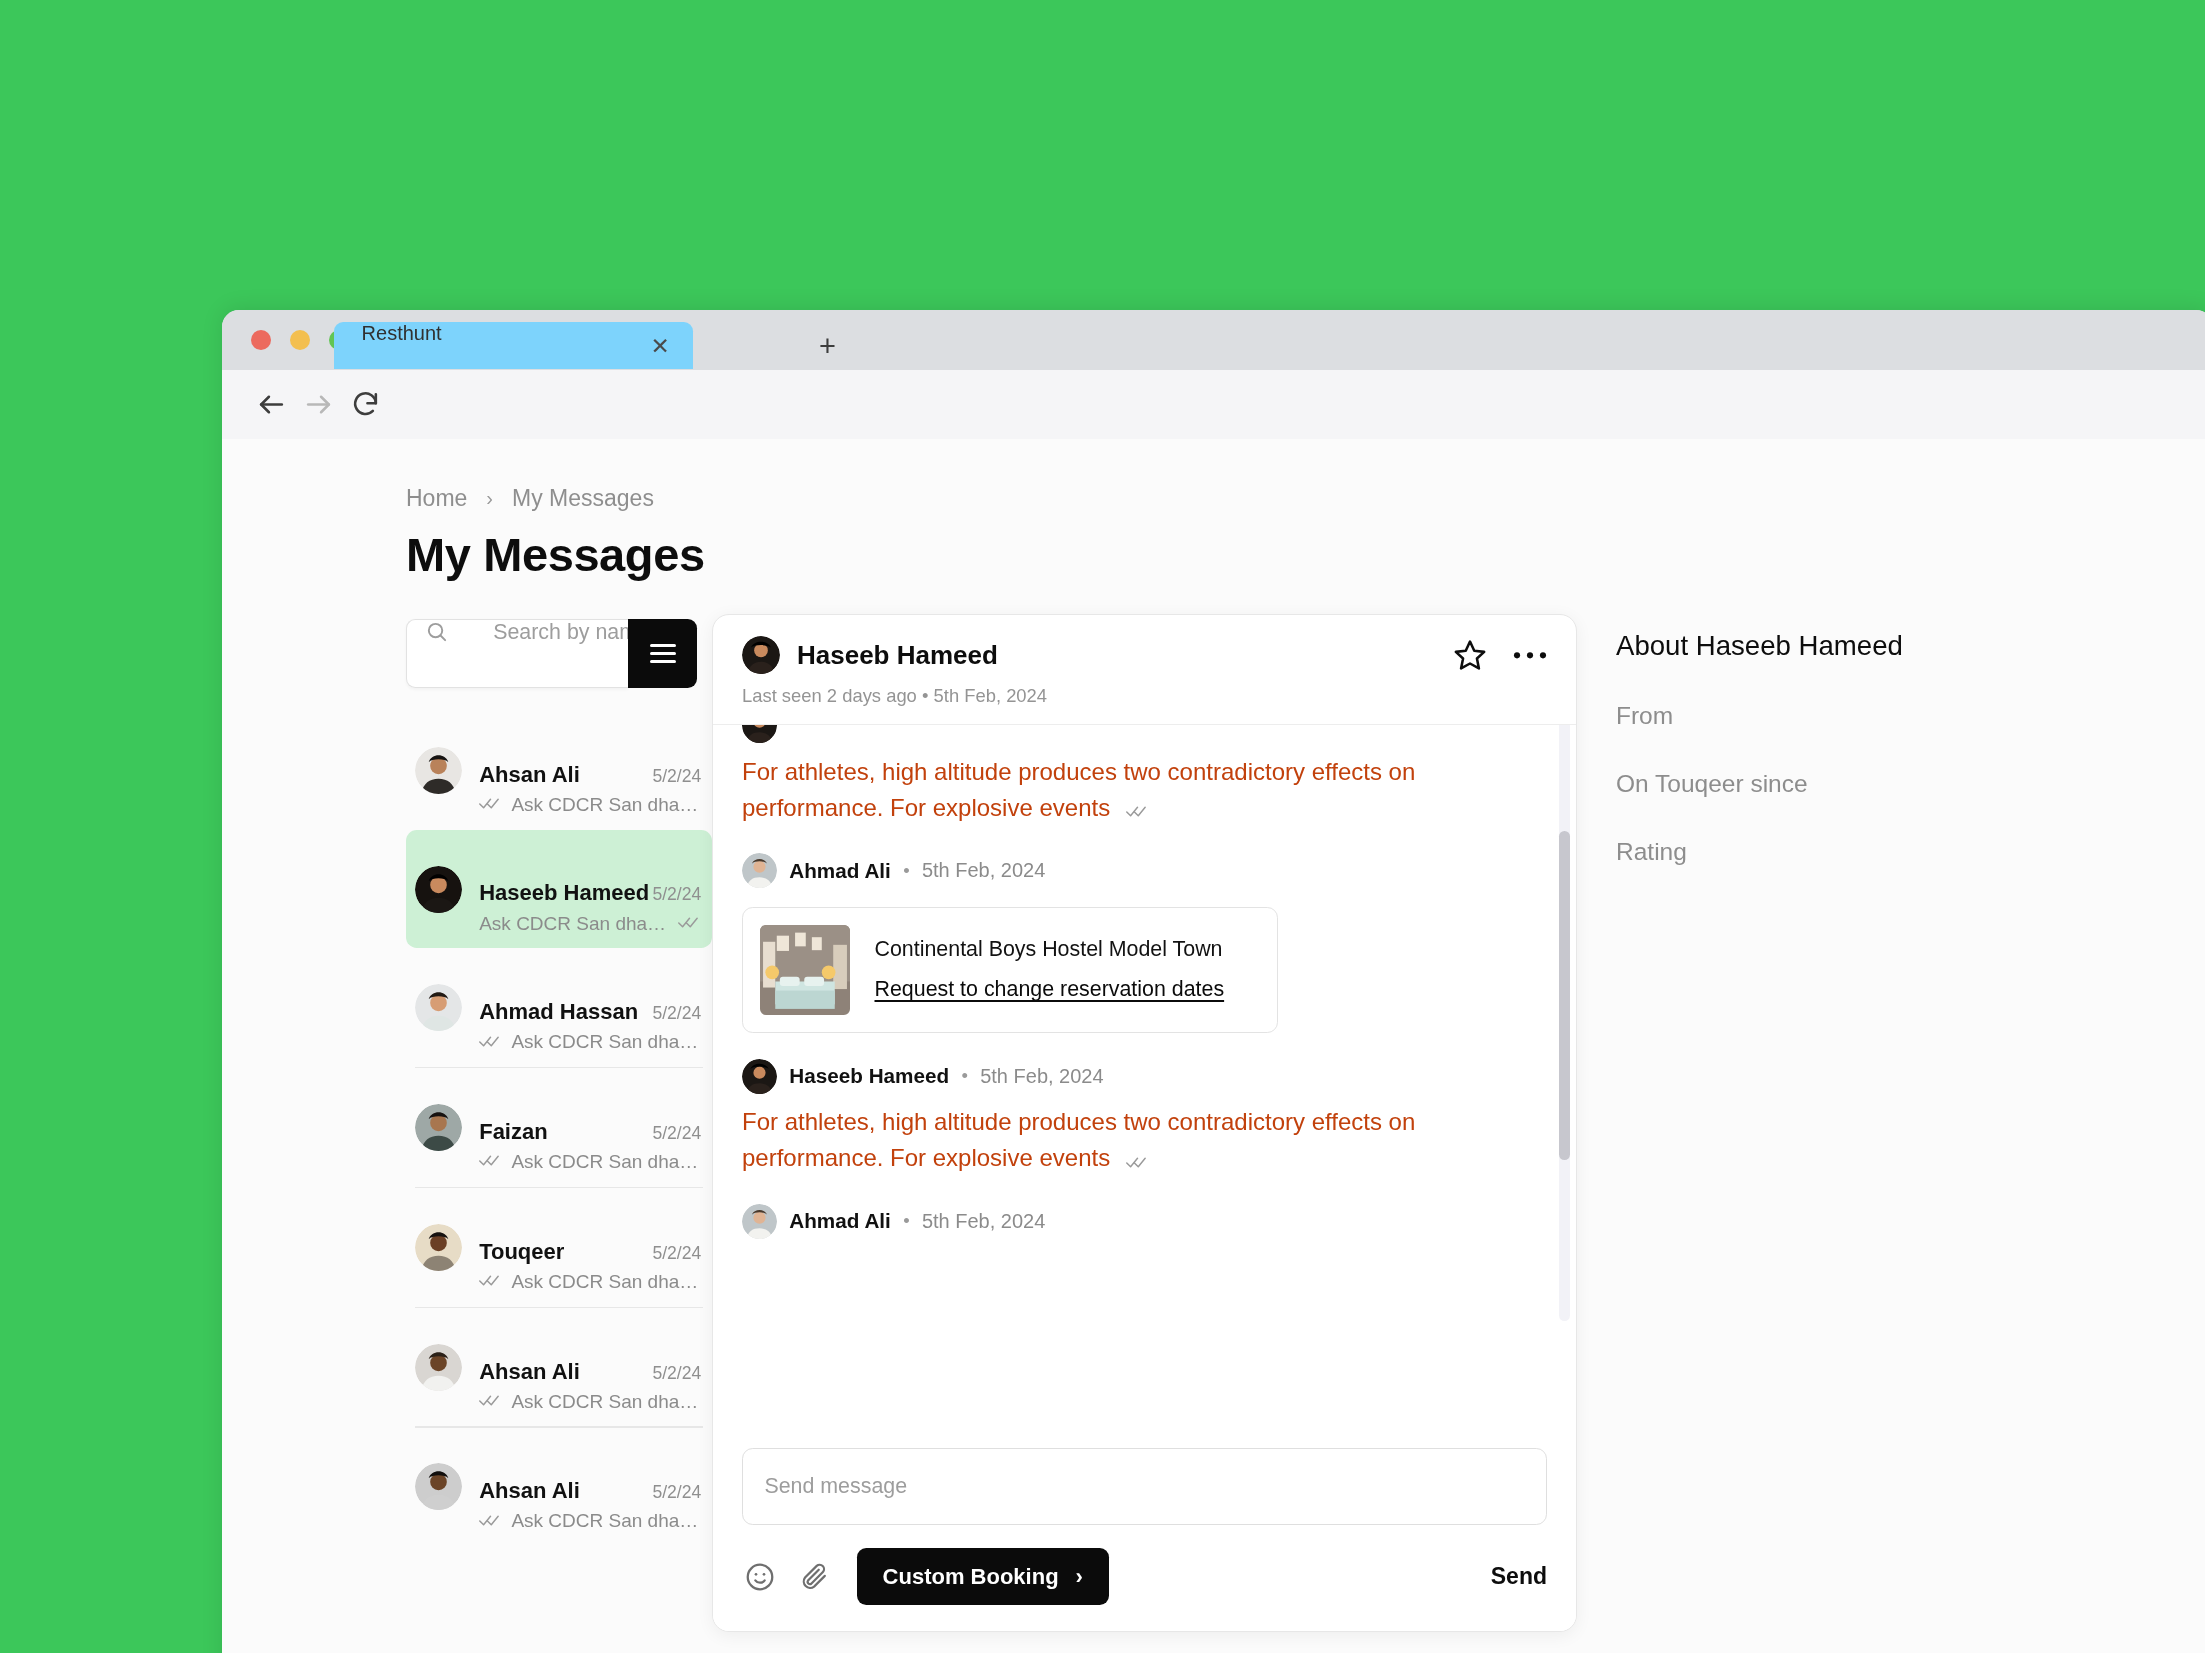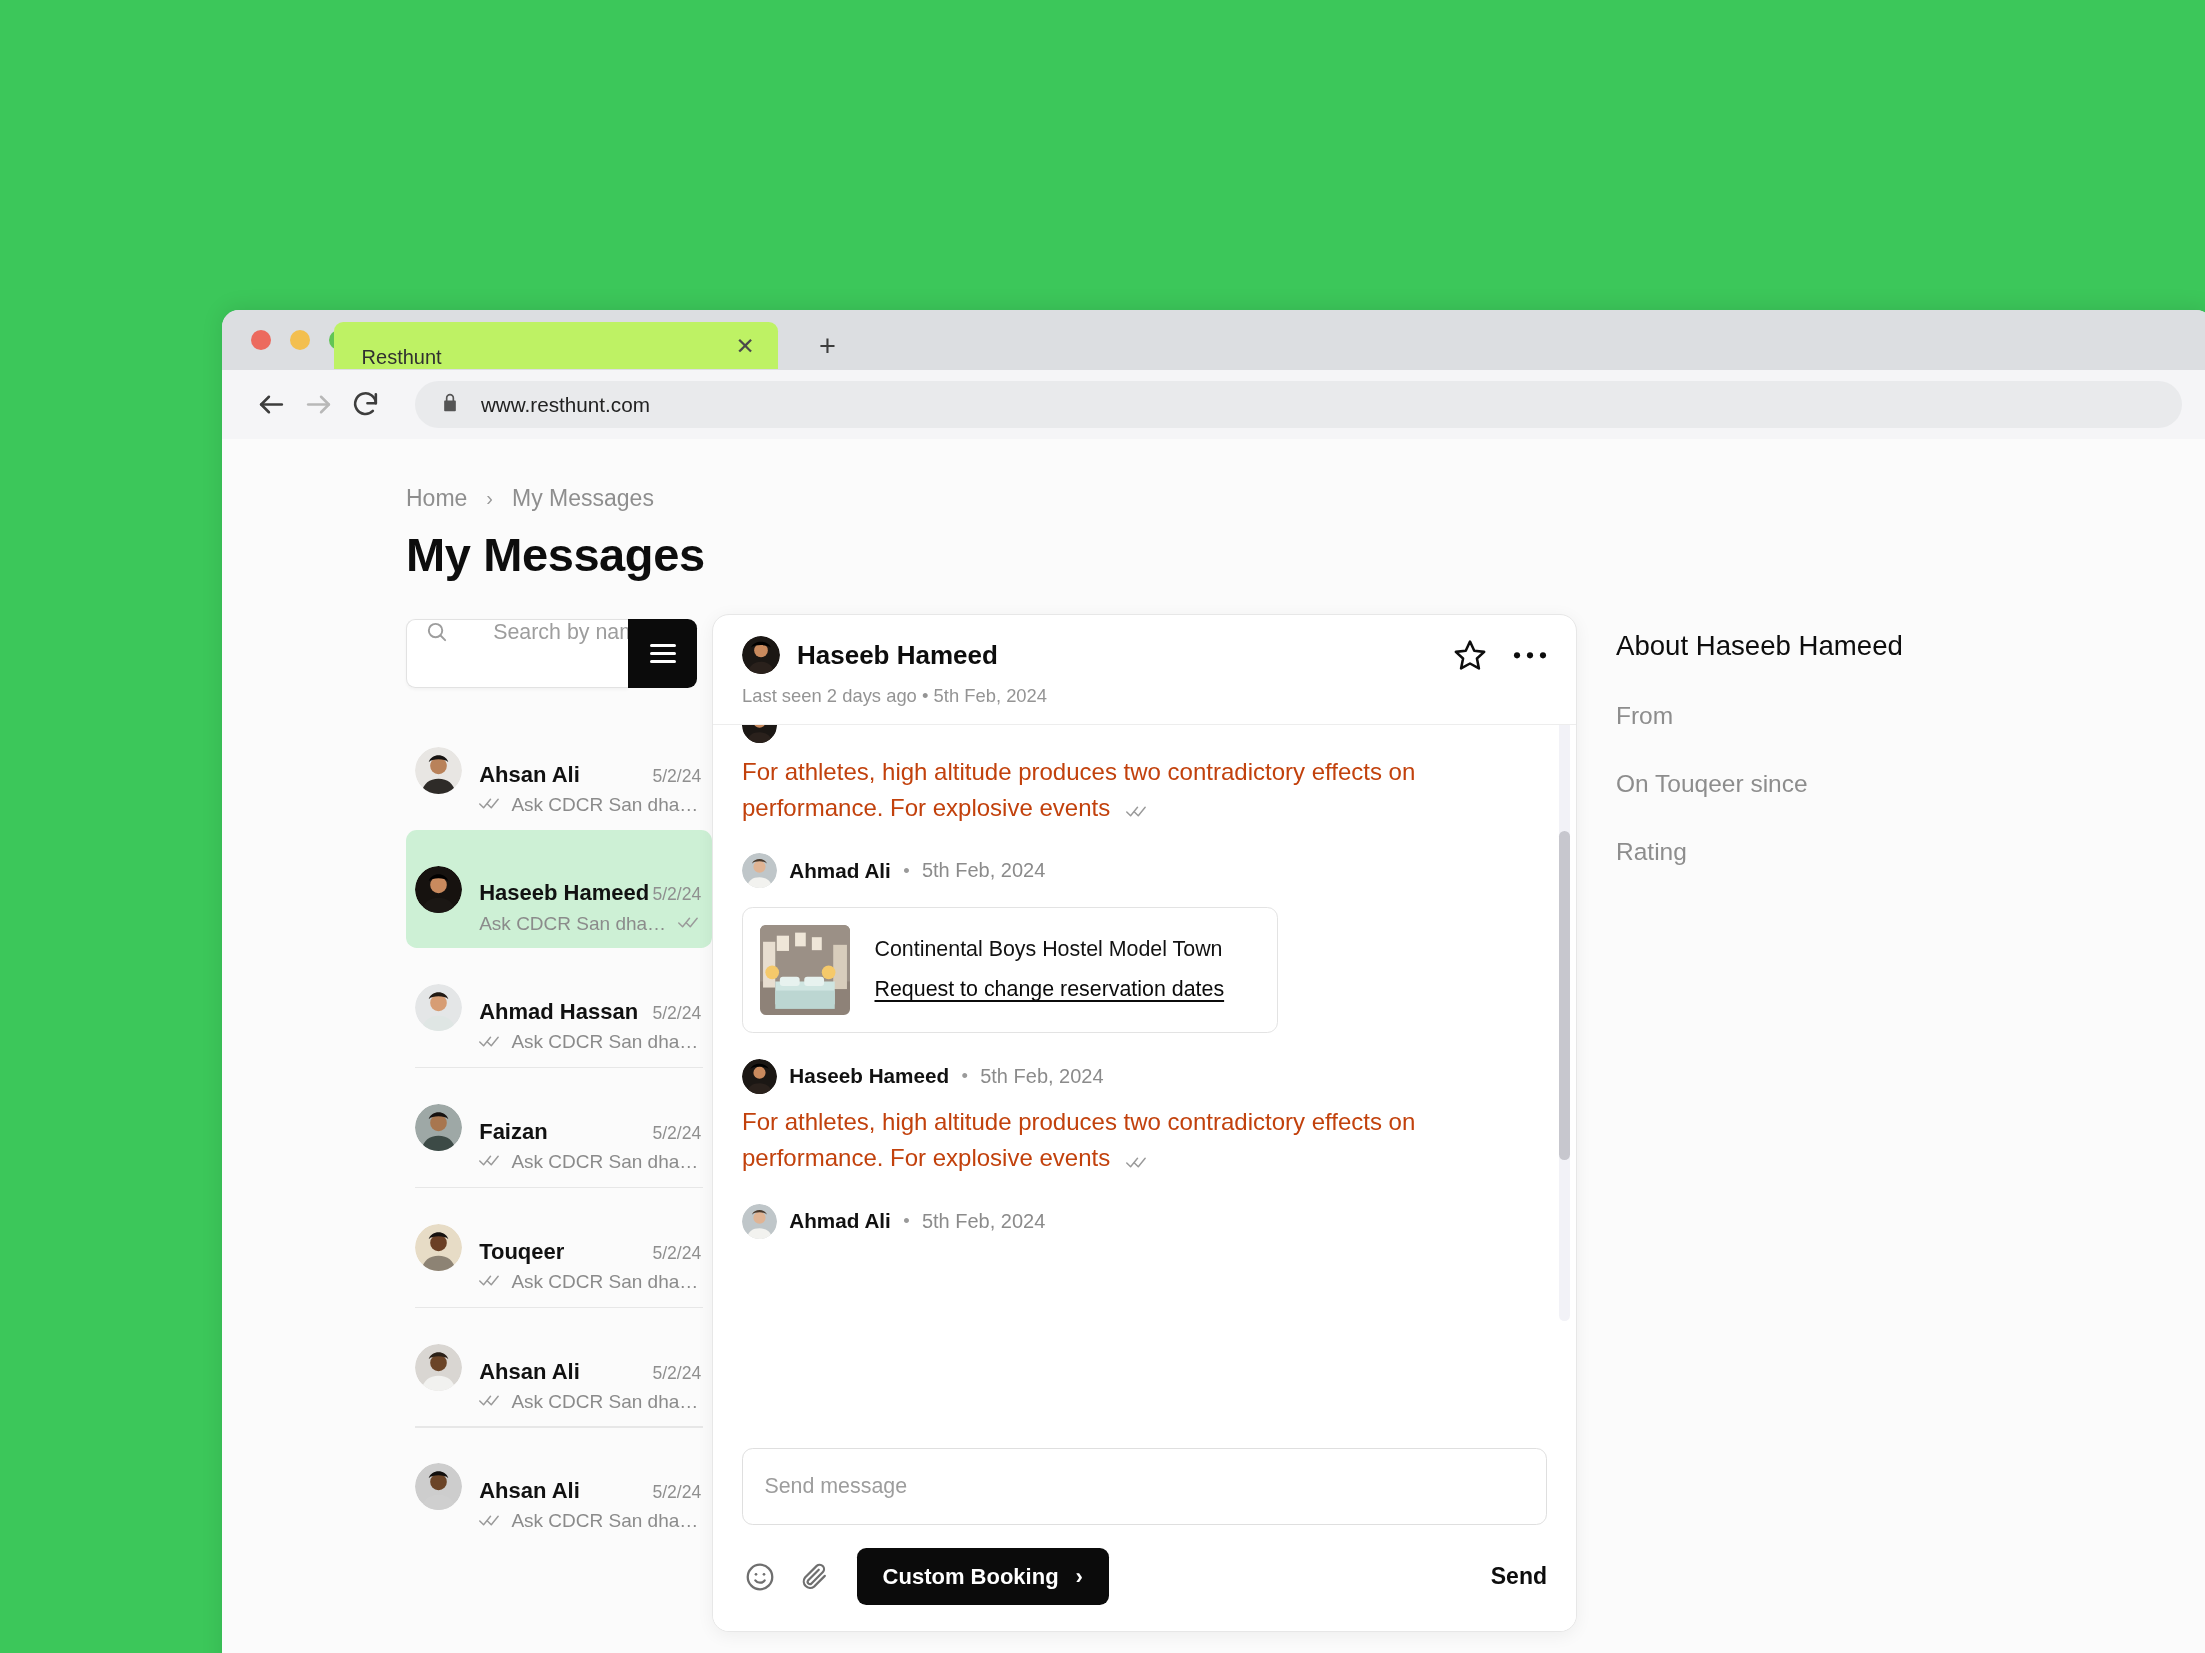--- a/index.html
+++ b/index.html
@@ -31,24 +31,24 @@
     position: absolute; left: 29px; top: 20px;
     display: flex; gap: 19px;
   }
   .light { width: 20px; height: 20px; border-radius: 50%; }
   .light.red    { background: #ec6a5e; }
   .light.yellow { background: #f3bf4f; }
   .light.green  { background: #61c554; }
 
   #browser-tab {
     position: absolute; left: 112px; top: 12.3px;
-    width: 444px; height: 47px;
-    background: #bef264;
+    width: 359px; height: 47px;
+    background: #7dd3fc;
     border-radius: 9.2px 9.2px 0 0;
-    display: flex; align-items: flex-end;
+    display: flex; align-items: flex-start;
   }
   #browser-tab .tab-title {
     margin-left: 27.6px;
     font-size: 20px; color: #303030;
     white-space: nowrap;
   }
   #tab-close {
     position: absolute; right: 21.4px; top: 50%;
     transform: translateY(-50%);
     width: 23px; height: 23px;
@@ -397,28 +397,20 @@
           <polyline points="14 6 20 12 14 18"></polyline>
       </svg>
     </div>
     <div class="nav-btn">
       <svg width="31" height="31" viewBox="0 0 24 24" fill="none" stroke="#3d3d3d" stroke-width="2" stroke-linecap="round" stroke-linejoin="round">
         <path d="M20 11a8 8 0 1 0-2.3 6"></path>
           <polyline points="20 4 20 11 13.5 11"></polyline>
       </svg>
     </div>
 
-    <div id="url-pill">
-      <span>
-        <svg width="20" height="20" viewBox="0 0 24 24" fill="#555">
-          <path d="M12 1a5 5 0 0 0-5 5v3H6a1 1 0 0 0-1 1v11a1 1 0 0 0 1 1h12a1 1 0 0 0 1-1V10a1 1 0 0 0-1-1h-1V6a5 5 0 0 0-5-5zm0 2a3 3 0 0 1 3 3v3H9V6a3 3 0 0 1 3-3z"></path>
-        </svg>
-      </span>
-      <span class="url-text">www.resthunt.com</span>
-    </div>
   </div>
 
   <div id="page-viewport">
 
     <div id="breadcrumb">
       <span class="crumb">Home</span>
       <span class="sep">›</span>
       <span class="crumb">My Messages</span>
     </div>
 

